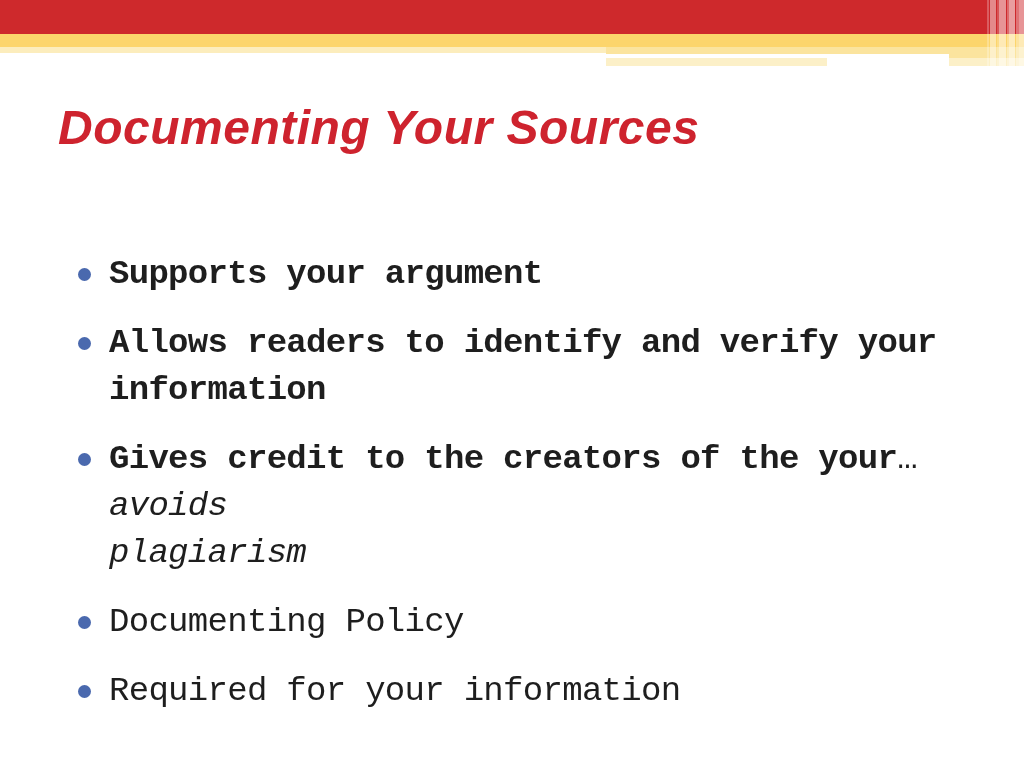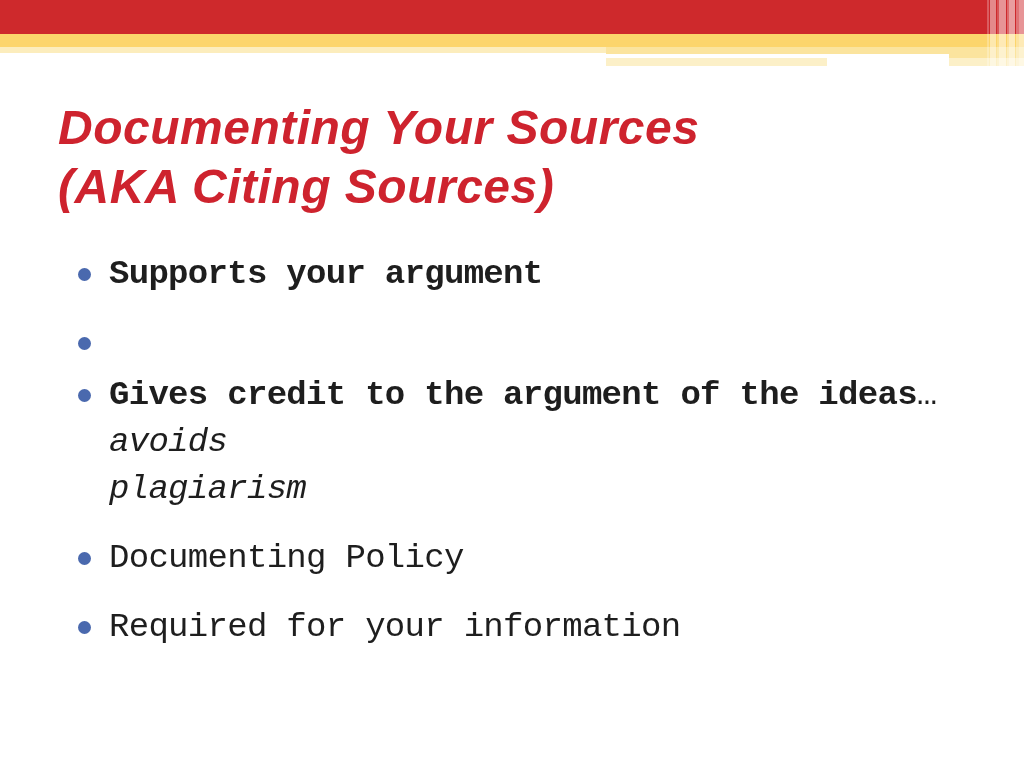--- a/index.html
+++ b/index.html
@@ -107,34 +107,35 @@
       <span class="cs4"></span>
       <span class="cs5"></span>
       <span class="cs6"></span>
       <span class="cs7"></span>
       <span class="cs8"></span>
     </div>
   </div>
 
   <h1 class="title">
     <span class="line">Documenting Your Sources</span>
-    <span class="line">(AKA Citing Sources)</span>
   </h1>
 
   <ul class="bullets" id="bullet-list">
       <li>
         <span class="dot"></span>
         <span class="text"><span class="seg-bold">Supports your argument</span></span>
       </li>
       <li>
         <span class="dot"></span>
+        <span class="text"><span class="seg-bold">Allows readers to identify and verify your
+information</span></span>
       </li>
       <li>
         <span class="dot"></span>
-        <span class="text"><span class="seg-bold">Gives credit to the argument of the ideas</span><span class="seg-regular">… </span><span class="seg-italic">avoids
+        <span class="text"><span class="seg-bold">Gives credit to the creators of the your</span><span class="seg-regular">… </span><span class="seg-italic">avoids
 plagiarism</span></span>
       </li>
       <li>
         <span class="dot"></span>
         <span class="text"><span class="seg-regular">Documenting Policy</span></span>
       </li>
       <li>
         <span class="dot"></span>
         <span class="text"><span class="seg-regular">Required for your information</span></span>
       </li>

